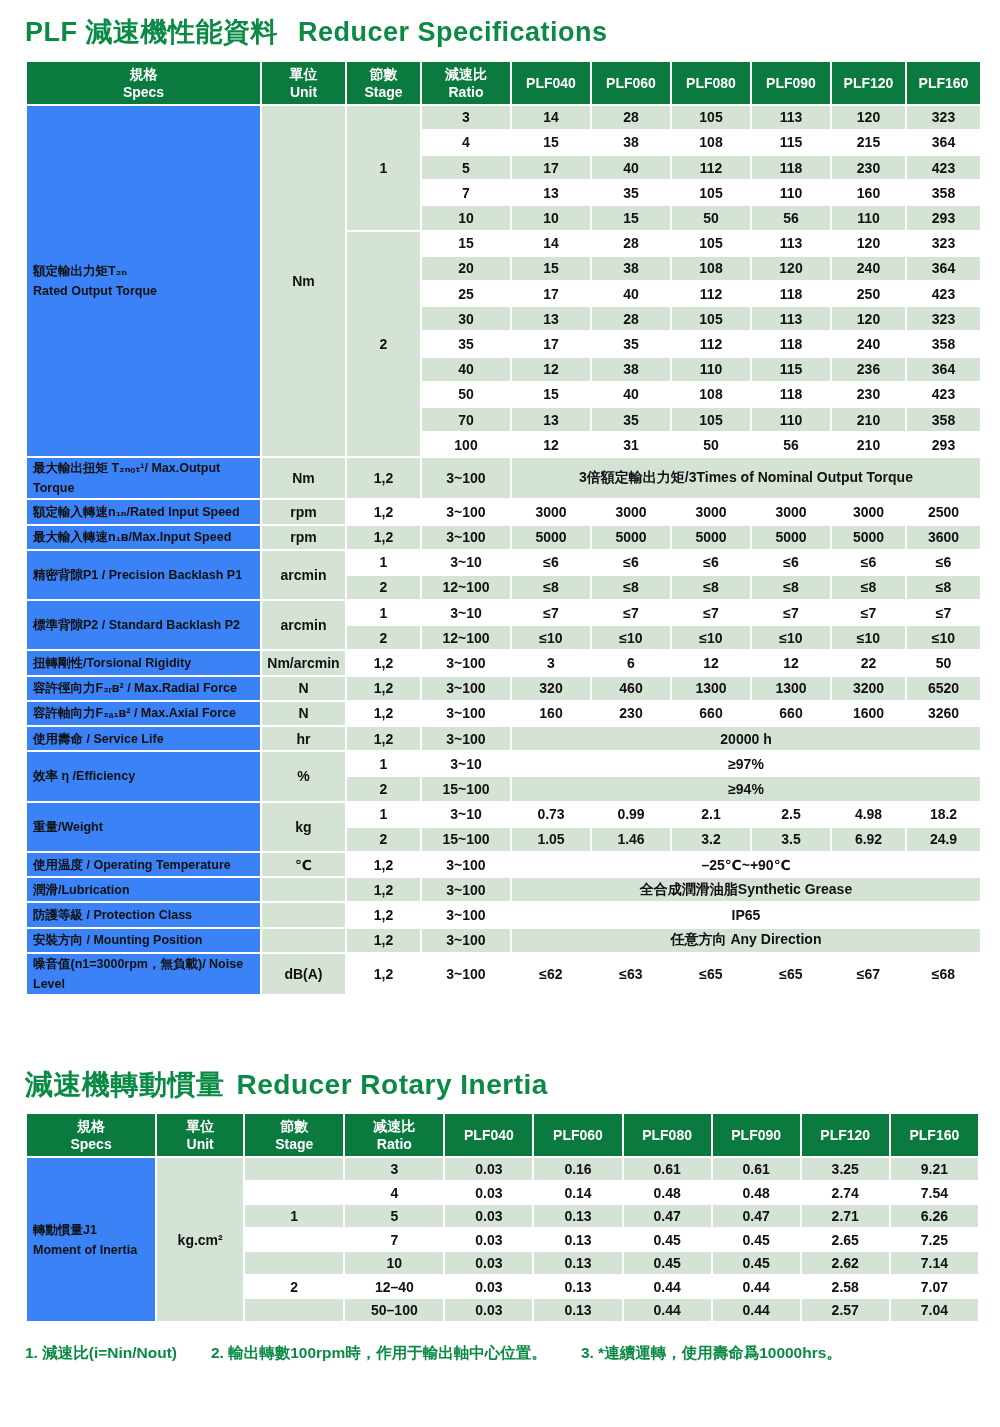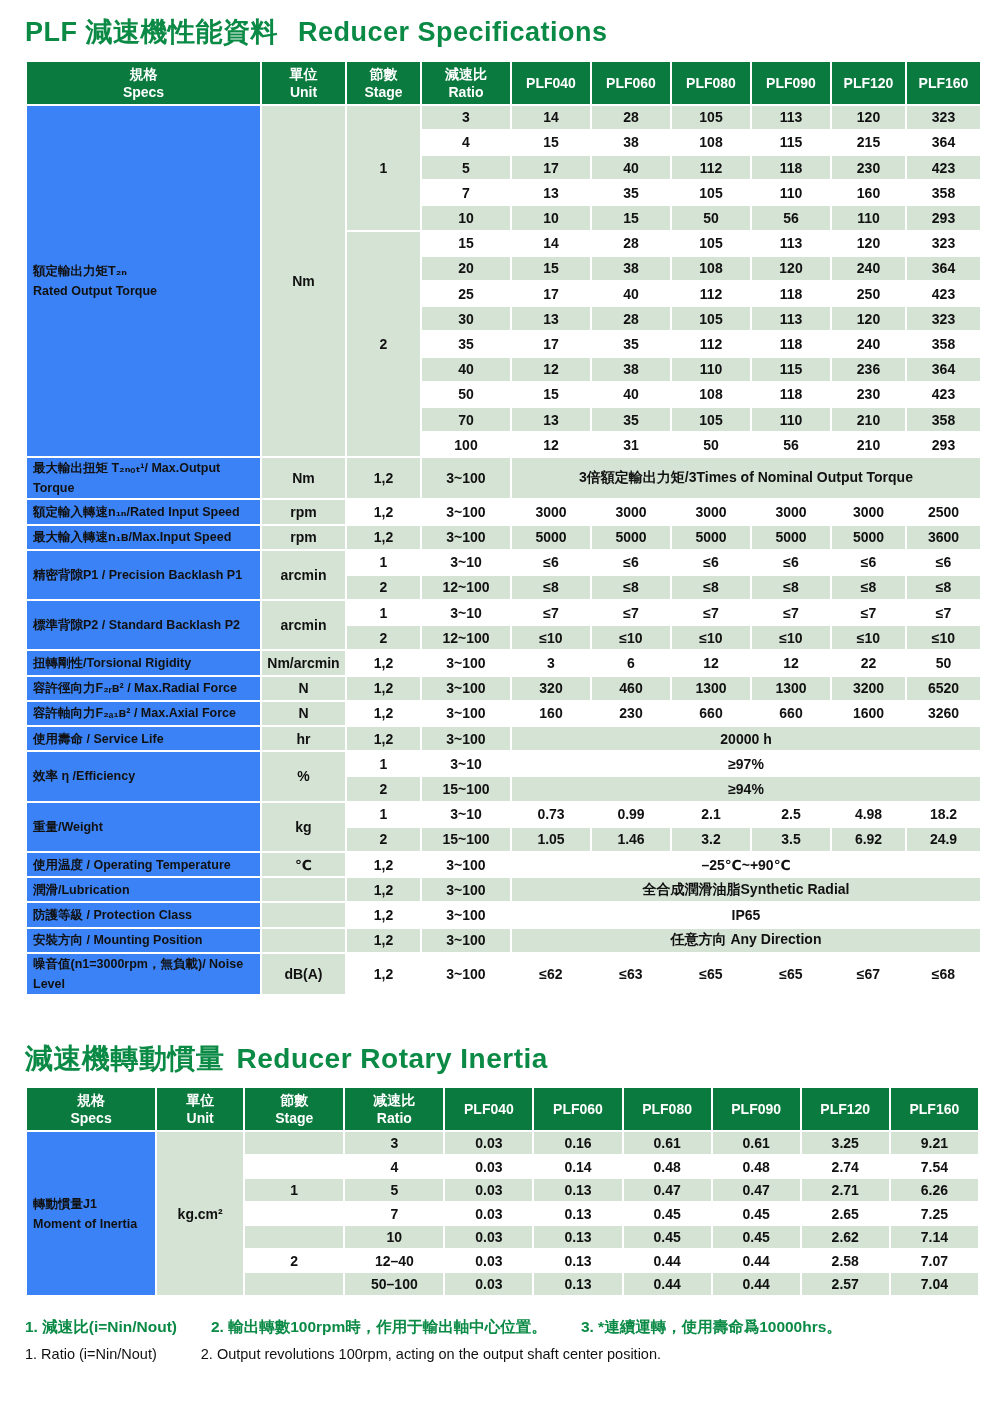--- a/index.html
+++ b/index.html
@@ -1,21 +1,21 @@
 <!DOCTYPE html>
 <html><head>
 <meta charset="utf-8">
 <style>
   html,body{margin:0;padding:0;background:#fff;}
   body{width:1000px;font-family:"Liberation Sans","DejaVu Sans",sans-serif;color:#111;}
   .wrap{padding:18px 20px 0 25px;}
 
   .ttl{color:#0a8a45;font-weight:bold;font-size:27px;line-height:1.1;margin:0 0 12px 0;letter-spacing:0.5px;}
   .ttl .en{margin-left:20px;}
-  .ttl2{margin-top:48px;font-size:28px;}
+  .ttl2{margin-top:74px;font-size:28px;}
   .ttl2 .en{margin-left:12px;}
 
   table{border-collapse:collapse;table-layout:fixed;width:955px;}
   th{background:#0a7a3e;color:#fff;font-size:14px;font-weight:bold;height:42px;
      border:2px solid #fff;white-space:pre-line;line-height:1.3;padding:0;}
   td{border:2px solid #fff;text-align:center;font-size:14px;font-weight:bold;
      height:23.2px;padding:0 2px;overflow:hidden;}
   #inertia-table td{height:21.5px;}
   td.g{background:#d5e3d5;}
   td.w{background:#ffffff;}
@@ -356,21 +356,21 @@
           <td class="lab">℃</td>
           <td class="w">1,2</td>
           <td class="w">3~100</td>
           <td colspan="6" class="w">–25℃~+90℃</td>
         </tr>
         <tr>
           <td class="labL">潤滑/Lubrication</td>
           <td class="lab"></td>
           <td class="g">1,2</td>
           <td class="g">3~100</td>
-          <td colspan="6" class="g">全合成潤滑油脂Synthetic Radial</td>
+          <td colspan="6" class="g">全合成潤滑油脂Synthetic Grease</td>
         </tr>
         <tr>
           <td class="labL">防護等級 / Protection Class</td>
           <td class="lab"></td>
           <td class="w">1,2</td>
           <td class="w">3~100</td>
           <td colspan="6" class="w">IP65</td>
         </tr>
         <tr>
           <td class="labL">安裝方向 / Mounting Position</td>
@@ -500,17 +500,14 @@
           <td class="g">0.44</td>
           <td class="g">2.57</td>
           <td class="g">7.04</td>
         </tr>
       </tbody>
     </table>
 
   <div class="fnote-zh">
     <span>1. 減速比(i=Nin/Nout)</span><span>2. 輸出轉數100rpm時，作用于輸出軸中心位置。</span><span>3. *連續運轉，使用壽命爲10000hrs。</span>
   </div>
-  <div class="fnote-en">
-    <span class="sp">1. Ratio (i=Nin/Nout)</span><span>2. Output revolutions 100rpm, acting on the output shaft center position.</span>
-  </div>
 
 </div>
 
 </body></html>

